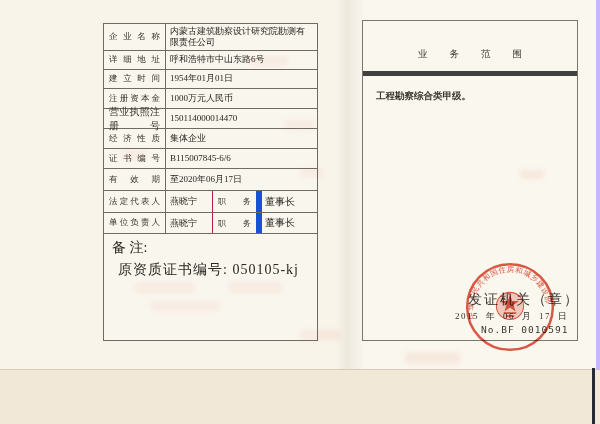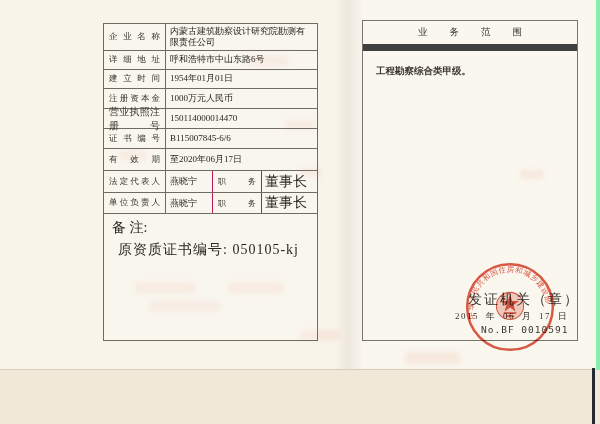--- a/index.html
+++ b/index.html
@@ -1,18 +1,18 @@
 <!DOCTYPE html>
 <html><head>
 <meta charset="utf-8">
 <style>
   html,body{margin:0;padding:0;background:#e9e2d2;}
   .stage{
     position:relative;width:600px;height:424px;overflow:hidden;
-    background:#86efac;
+    background:#c4b5fd;
     font-family:"Liberation Serif","DejaVu Serif",serif;
     color:#2c2925;
   }
   .page-left{position:absolute;left:0;top:0;width:348px;height:370px;background:#f8f4ea;}
   .page-right{position:absolute;left:348px;top:0;width:248px;height:370px;background:#faf7ef;}
   .crease{position:absolute;left:336px;top:0;width:28px;height:370px;
     background:linear-gradient(90deg,rgba(150,130,100,0) 0%,rgba(150,130,100,.12) 45%,rgba(150,130,100,0) 100%);}
   .scan-bottom{position:absolute;left:0;top:370px;width:600px;height:54px;background:#f1e8d8;}
   .scan-line{position:absolute;left:0;top:369px;width:596px;height:1px;background:#d8cdbb;}
   .scan-bar{position:absolute;left:592px;top:368px;width:3px;height:56px;background:#232833;}
@@ -28,32 +28,32 @@
   }
   .trow{display:flex;border-bottom:1px solid #6f6b63;box-sizing:border-box;flex:0 0 auto;}
   .trow.remark-row{border-bottom:none;flex:1;}
   .tlabel{flex:0 0 62px;width:62px;border-right:1px solid #6f6b63;box-sizing:border-box;
     display:flex;align-items:center;padding:0 5px;font-size:8.5px;color:#37342e;}
   .tlabel .jus{display:block;width:100%;text-align:justify;text-align-last:justify;}
   .tvalue{flex:1;display:flex;align-items:center;padding:2px 4px;box-sizing:border-box;
     font-size:9px;line-height:1.25;color:#221f1b;}
   .tname{flex:0 0 47px;border-right:1px solid #be185d;box-sizing:border-box;
     display:flex;align-items:center;padding:2px 4px;font-size:9px;color:#221f1b;}
-  .tlabel2{flex:0 0 49px;border-right:1px solid #1d4ed8;box-sizing:border-box;
+  .tlabel2{flex:0 0 49px;border-right:6px solid #1d4ed8;box-sizing:border-box;
     display:flex;align-items:center;padding:0 5px;font-size:8px;color:#37342e;}
   .tlabel2 .jus{display:block;width:100%;text-align:justify;text-align-last:justify;}
   .tlabel2.tiny{font-size:6.3px;padding:0 2px;}
-  .tvalue2{flex:1;display:flex;align-items:center;padding:2px 3px;font-size:14px;color:#221f1b;box-sizing:border-box;}
+  .tvalue2{flex:1;display:flex;align-items:center;padding:2px 3px;font-size:10px;color:#221f1b;box-sizing:border-box;}
   .remark-cell{padding:5px 8px;font-size:14px;color:#2a2722;width:100%;box-sizing:border-box;}
   .remark-line2{margin-top:4px;padding-left:6px;letter-spacing:1px;}
 
   
   .scope-box{position:absolute;left:362px;top:20px;width:216px;height:321px;
     border:1px solid #7a766d;box-sizing:border-box;}
-  .scope-header{height:23px;border-bottom:7px solid #404040;display:flex;align-items:center;justify-content:center;}
+  .scope-header{height:23px;border-bottom:5px solid #404040;display:flex;align-items:flex-start;justify-content:center;margin-top:27px;}
   .scope-header .hd{font-size:9.5px;color:#3c382f;letter-spacing:22px;padding-left:22px;}
   .scope-body{padding:13px 13px 0 13px;font-size:9.5px;color:#3b372f;line-height:1.62;}
   .scope-title{font-weight:bold;margin:0 0 1px 0;}
   .scope-text{margin:0;text-align:justify;}
 
   
   .issuer{position:absolute;left:468px;top:291px;font-size:14px;color:#3c3a36;letter-spacing:2px;z-index:2;}
   .seal-date{position:absolute;left:455px;top:310px;font-size:9px;color:#33312c;letter-spacing:1.5px;word-spacing:3px;z-index:2;}
   .serial{position:absolute;left:481px;top:324px;font-size:9.5px;color:#3a3833;
     font-family:"DejaVu Sans Mono",monospace;letter-spacing:1px;z-index:2;}
@@ -111,20 +111,26 @@
       <div class="tvalue">1000万元人民币</div>
     </div>
 
     <div class="trow" style="height:20px;">
       <div class="tlabel" style="font-size:10px;">
           <span class="jus">营业执照注册号</span>
         </div>
       <div class="tvalue">150114000014470</div>
     </div>
 
+    <div class="trow" style="height:20px;">
+      <div class="tlabel">
+          <span class="jus">经济性质</span>
+        </div>
+      <div class="tvalue">集体企业</div>
+    </div>
 
     <div class="trow" style="height:20px;">
       <div class="tlabel">
           <span class="jus">证书编号</span>
         </div>
       <div class="tvalue">B115007845-6/6</div>
     </div>
 
     <div class="trow" style="height:22px;">
       <div class="tlabel">

